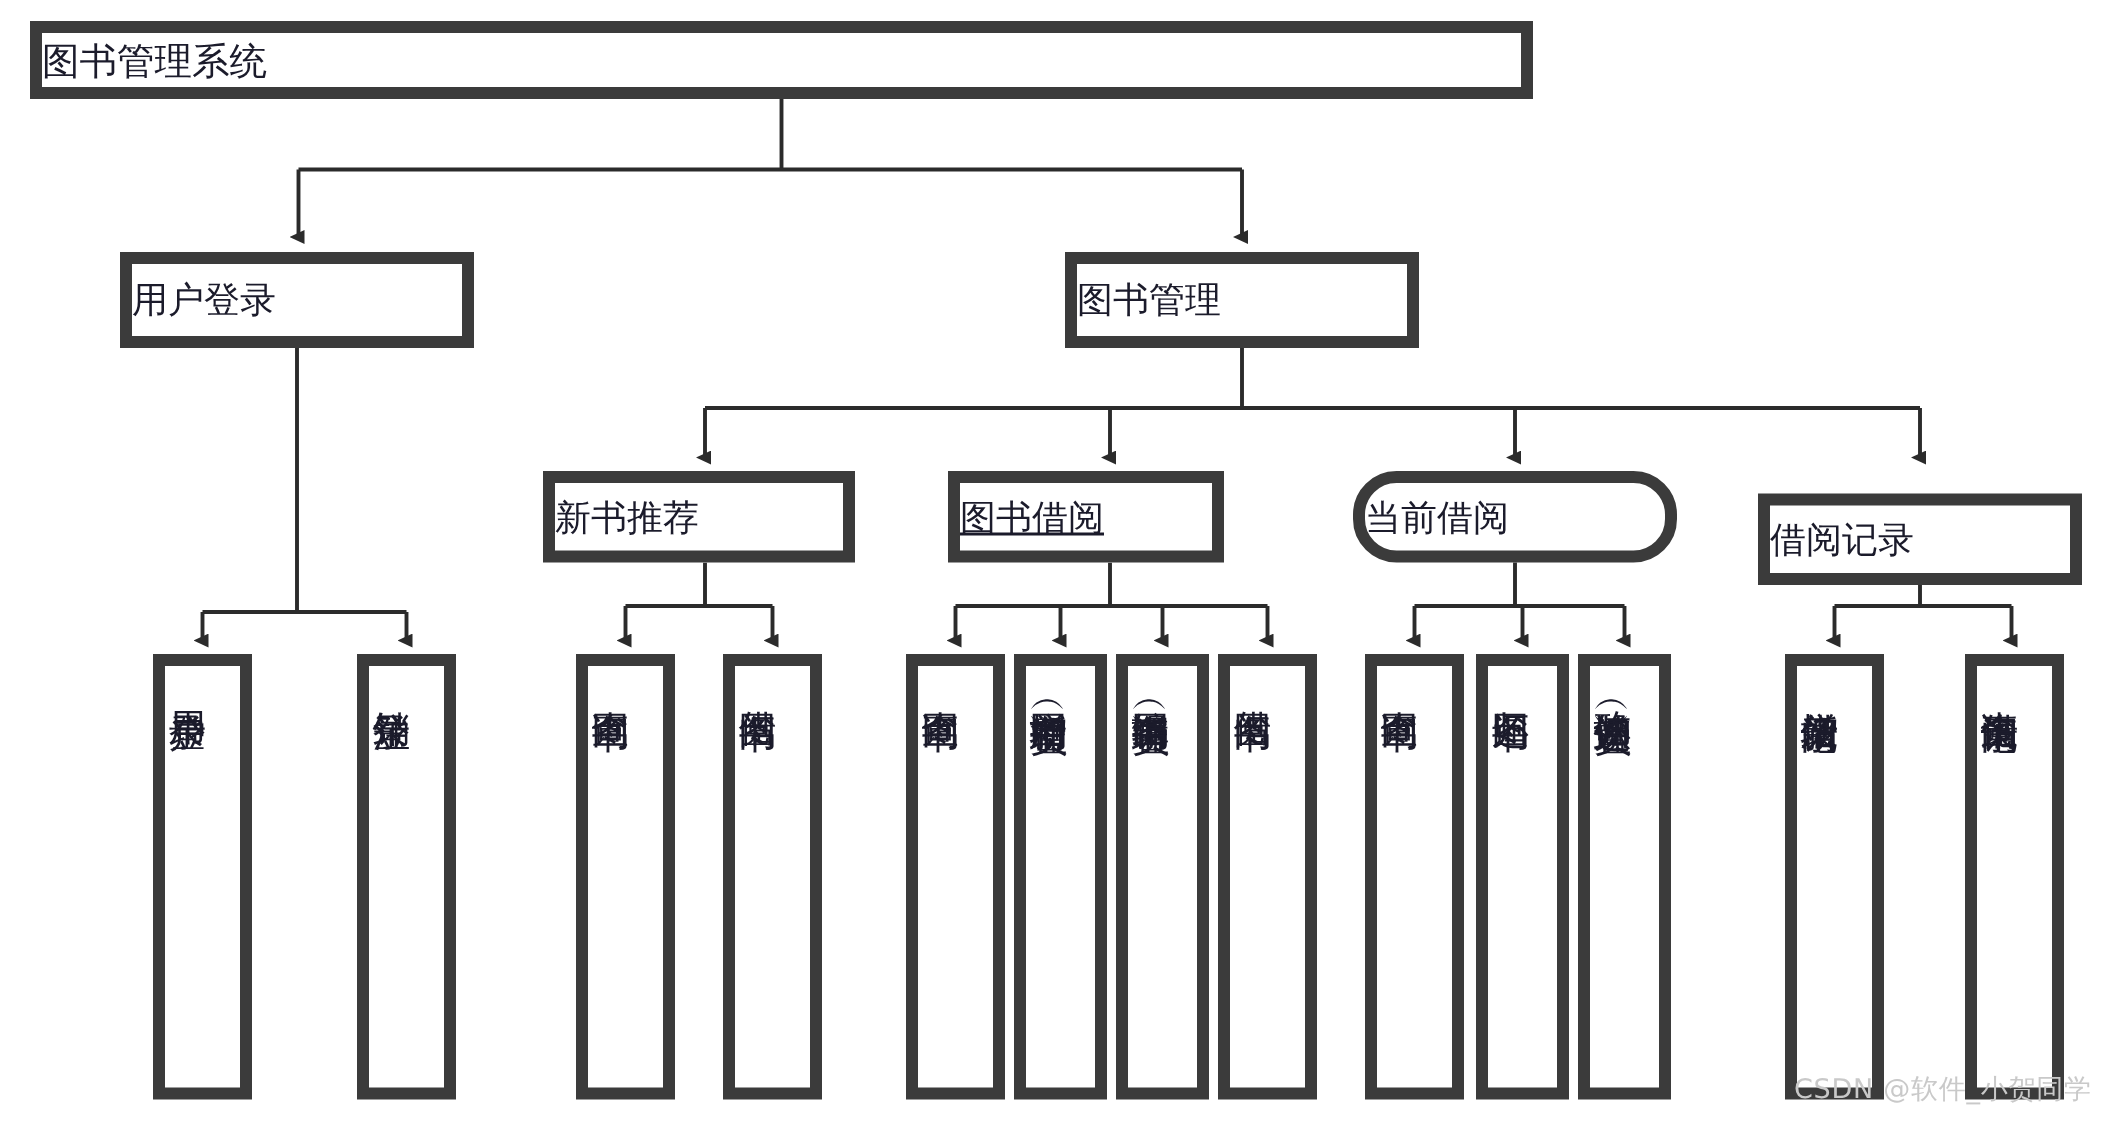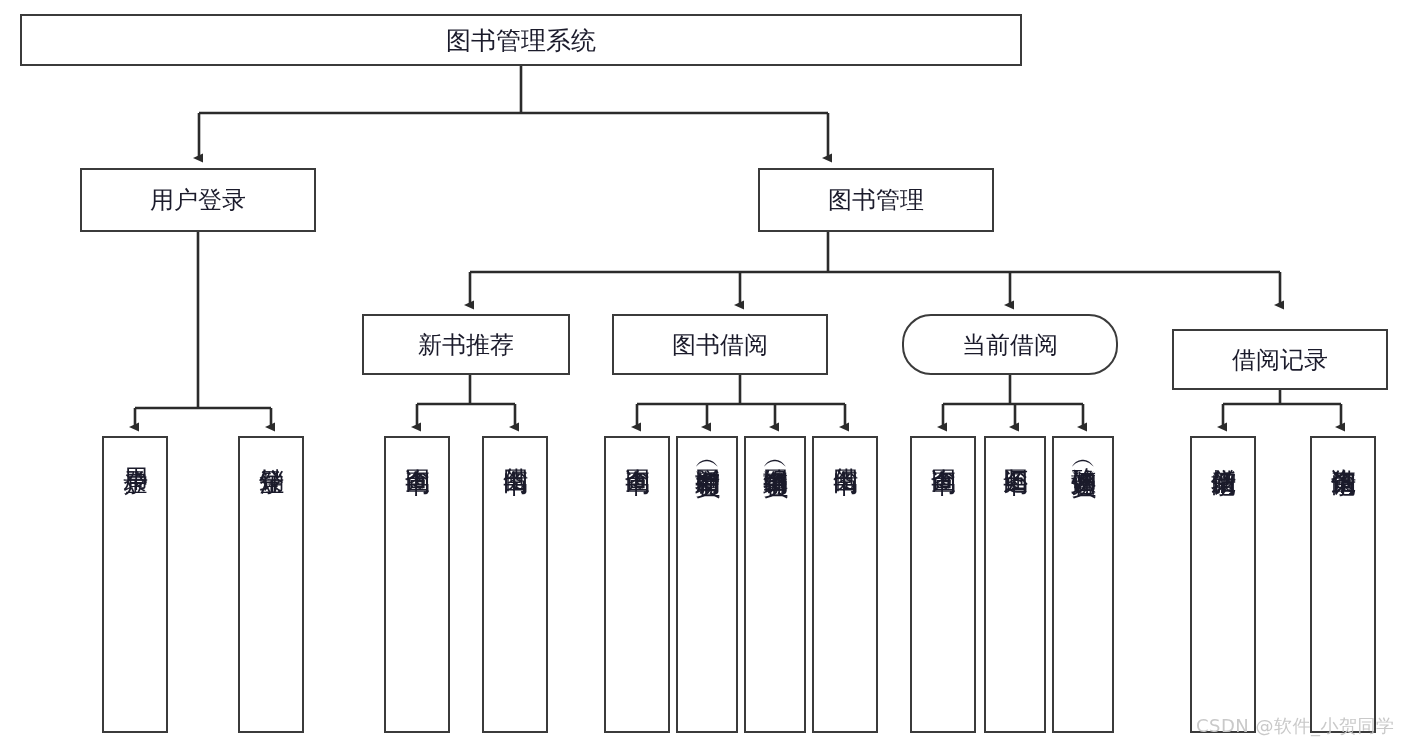--- a/index.html
+++ b/index.html
@@ -22,24 +22,24 @@
     position: absolute;
     left: 0;
     top: 0;
     width: 1405px;
     height: 747px;
   }
   .node {
     position: absolute;
     box-sizing: border-box;
     background: #ffffff;
-    border: 2px solid #b91c1c;
+    border: 8px solid #b91c1c;
     display: flex;
     align-items: center;
-    justify-content: center;
+    justify-content: flex-start;
     color: #1b1b2b;
     z-index: 2;
   }
   .node.root {
     font-size: 25px;
   }
   .node.branch {
     font-size: 24px;
   }
   .node.leaf {
@@ -123,28 +123,28 @@
     </g>
   </svg>
 
   <div class="node root" id="node-root" style="left: 20px; top: 14px; width: 1002px; height: 52px; border-color: rgb(59, 59, 59); background: rgb(255, 255, 255); color: rgb(27, 27, 43);">
     <span>图书管理系统</span>
   </div>
 
   <div class="node branch" id="node-l1-0" style="left: 80px; top: 168px; width: 236px; height: 64px; border-color: rgb(59, 59, 59); background: rgb(255, 255, 255); color: rgb(27, 27, 43);">
     <span>用户登录</span>
   </div>
-  <div class="node branch" id="node-l1-1" style="left: 710px; top: 168px; width: 236px; height: 64px; border-color: rgb(59, 59, 59); background: rgb(255, 255, 255); color: rgb(27, 27, 43); margin-left: 48px;">
+  <div class="node branch" id="node-l1-1" style="left: 710px; top: 168px; width: 236px; height: 64px; border-color: rgb(59, 59, 59); background: rgb(255, 255, 255); color: rgb(27, 27, 43);">
     <span>图书管理</span>
   </div>
 
   <div class="node branch" id="node-l2-0" style="left: 362px; top: 314px; width: 208px; height: 61px; border-color: rgb(59, 59, 59); background: rgb(255, 255, 255); color: rgb(27, 27, 43);">
     <span>新书推荐</span>
   </div>
-  <div class="node branch" id="node-l2-1" style="left: 612px; top: 314px; width: 216px; height: 61px; border-color: rgb(59, 59, 59); background: rgb(255, 255, 255); color: rgb(27, 27, 43);">
+  <div class="node branch" id="node-l2-1" style="left: 632px; top: 314px; width: 184px; height: 61px; border-color: rgb(59, 59, 59); background: rgb(255, 255, 255); color: rgb(27, 27, 43); text-decoration: underline;">
     <span>图书借阅</span>
   </div>
   <div class="node branch" id="node-l2-2" style="left: 902px; top: 314px; width: 216px; height: 61px; border-color: rgb(59, 59, 59); background: rgb(255, 255, 255); color: rgb(27, 27, 43); border-radius: 29px;">
     <span>当前借阅</span>
   </div>
   <div class="node branch" id="node-l2-3" style="left: 1172px; top: 314px; width: 216px; height: 61px; border-color: rgb(59, 59, 59); background: rgb(255, 255, 255); color: rgb(27, 27, 43); margin-top: 15px;">
     <span>借阅记录</span>
   </div>
 
   <div class="node leaf" id="node-leaf-0" style="left: 102px; top: 436px; width: 66px; height: 297px; border-color: rgb(59, 59, 59); background: rgb(255, 255, 255); color: rgb(27, 27, 43);">

